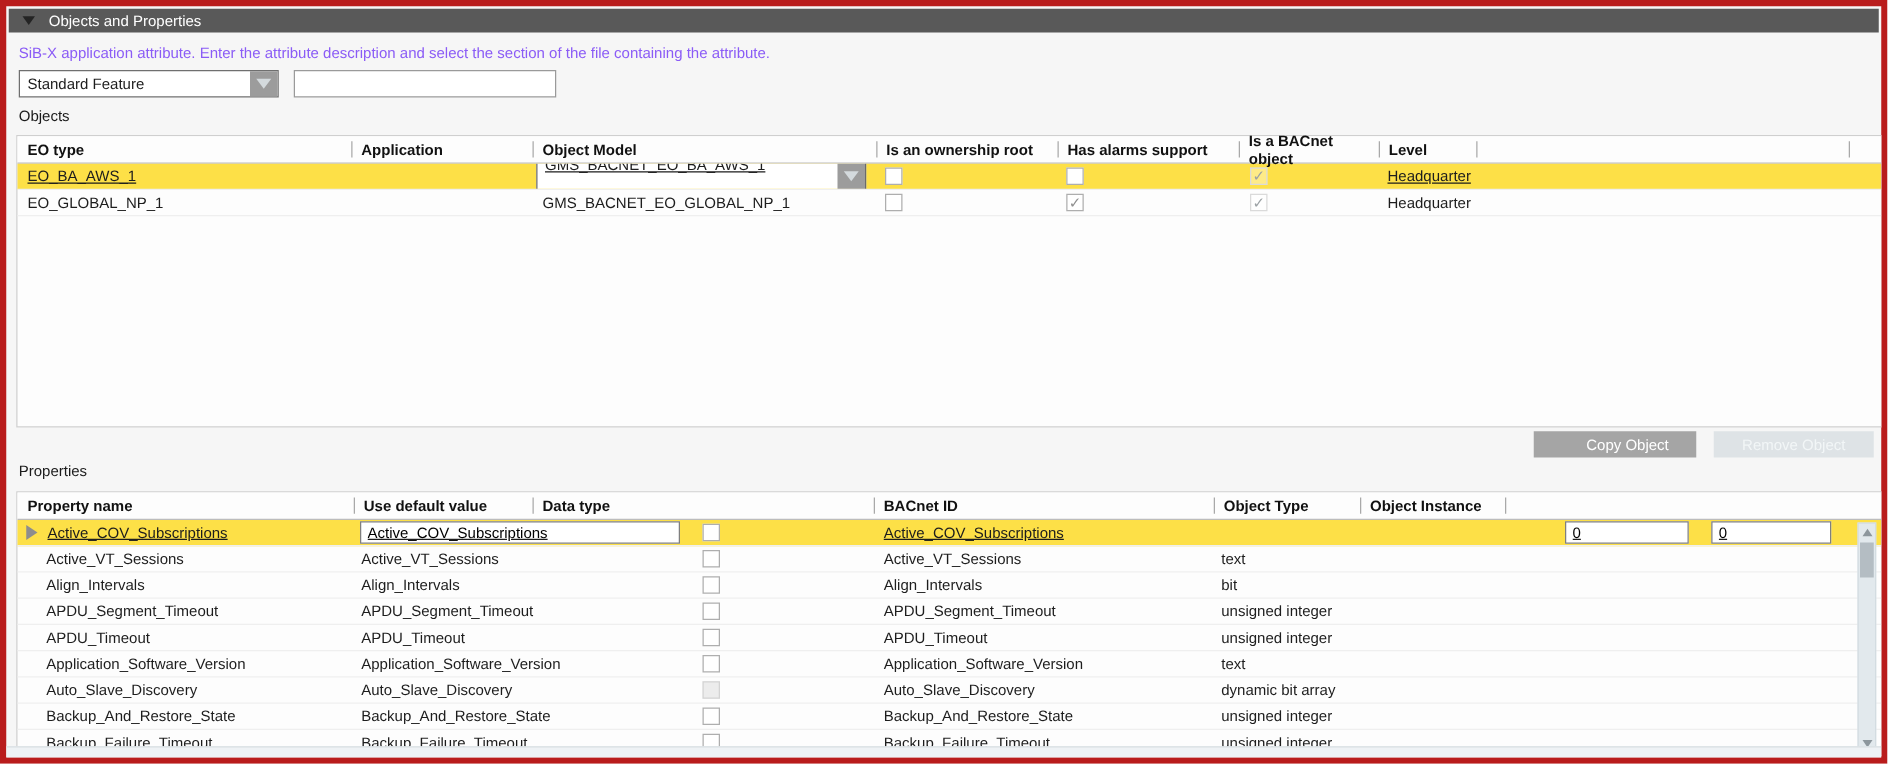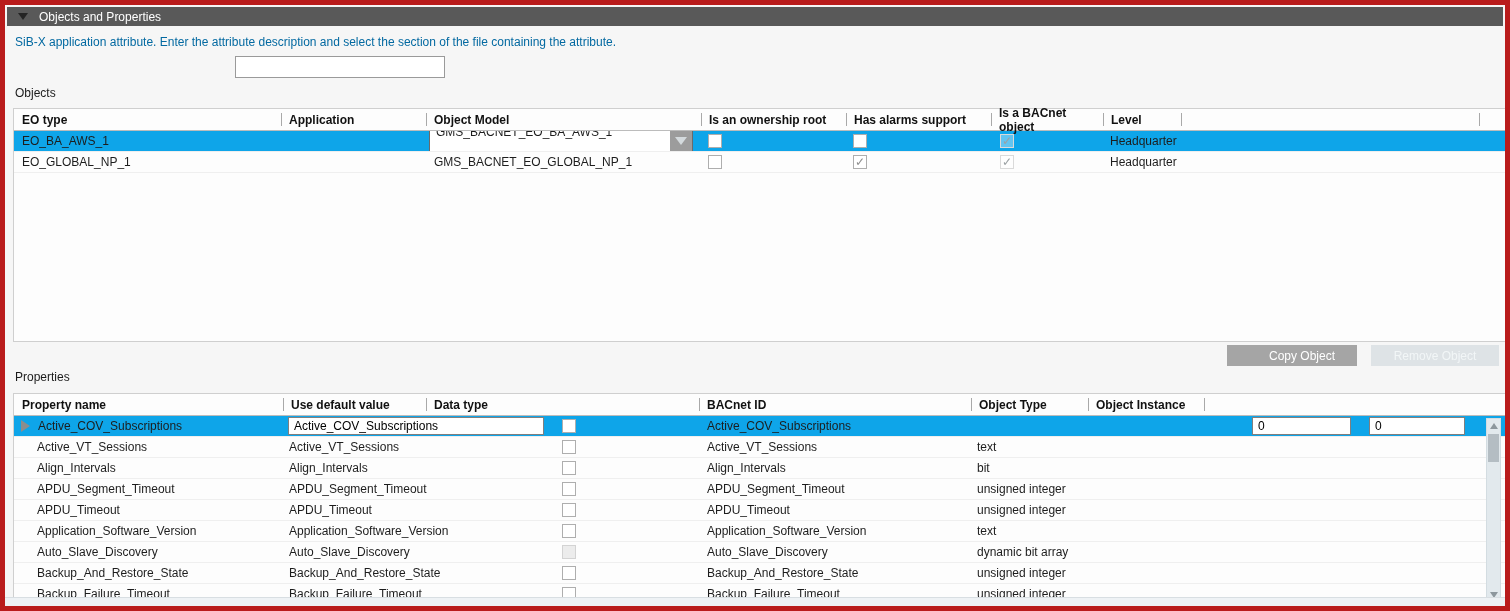--- a/index.html
+++ b/index.html
@@ -24,21 +24,21 @@
     background: #595959; color: #ffffff;
     display: flex; align-items: center;
   }
   .collapse-tri {
     width: 0; height: 0; margin-left: 11px;
     border-left: 5px solid transparent; border-right: 5px solid transparent;
     border-top: 7px solid #242424;
   }
   .titlebar-text { margin-left: 11px; font-size: 12px; }
   
-  .instruction { position: absolute; left: 10px; top: 30px; color: #0369a1; }
+  .instruction { position: absolute; left: 10px; top: 30px; color: #8b5cf6; }
   .combo {
     position: absolute; display: flex; height: 22px;
     border: 1px solid #6f6f6f; background: #ffffff;
   }
   .combo-top { left: 10px; top: 51px; width: 208px; }
   .combo-text { flex: 1; padding: 3px 0 0 6px; white-space: nowrap; overflow: hidden; }
   .combo-btn {
     width: 22px; background: #9c9c9c; display: flex;
     align-items: center; justify-content: center; flex: none; cursor: pointer;
   }
@@ -65,21 +65,21 @@
   .thead {
     display: flex; height: 22px; border-bottom: 1px solid #bcbcbc;
     background: #fdfdfd; font-weight: bold; color: #111111;
   }
   .th { position: relative; display: flex; align-items: center; padding-left: 8px; }
   .th + .th::before {
     content: ""; position: absolute; left: 0; top: 4px; bottom: 4px;
     width: 1px; background: #a9a9a9;
   }
   .trow { display: flex; height: 21px; border-bottom: 1px solid #efefef; background: transparent; }
-  .trow.selected { background: #0ea5e9; }
+  .trow.selected { background: #fde047; text-decoration: underline; }
   .cell { display: flex; align-items: center; overflow: hidden; white-space: nowrap; }
   
   .oc1 { width: 267px; } .oc2 { width: 145px; } .oc3 { width: 275px; }
   .oc4 { width: 145px; } .oc5 { width: 145px; } .oc6 { width: 112px; }
   .oc7 { width: 78px; }  .oc8 { width: 298px; } .oc9 { flex: 1; }
   
   .pc1 { width: 268px; } .pc2 { width: 269px; } .pc3 { width: 143px; }
   .pc4 { width: 272px; } .pc5 { width: 273px; } .pc6 { width: 117px; }
   .pc7 { width: 116px; } .pc8 { flex: 1; }
   .pad8  { padding-left: 8px; }
@@ -151,20 +151,26 @@
 
 <div class="window">
 
   <div class="titlebar">
     <span class="collapse-tri"></span>
     <span class="titlebar-text">Objects and Properties</span>
   </div>
 
   <div class="instruction">SiB-X application attribute. Enter the attribute description and select the section of the file containing the attribute.</div>
 
+  <div class="combo combo-top">
+    <span class="combo-text">Standard Feature</span>
+    <span class="combo-btn">
+        <span class="combo-tri"></span>
+      </span>
+  </div>
 
   <input class="desc-input" type="text" value="" style="">
 
   <div class="section-label objects-label">Objects</div>
 
   <div class="grid objects-grid">
     <div class="thead">
       <div class="th oc1">EO type</div>
       <div class="th oc2">Application</div>
       <div class="th oc3">Object Model</div>

